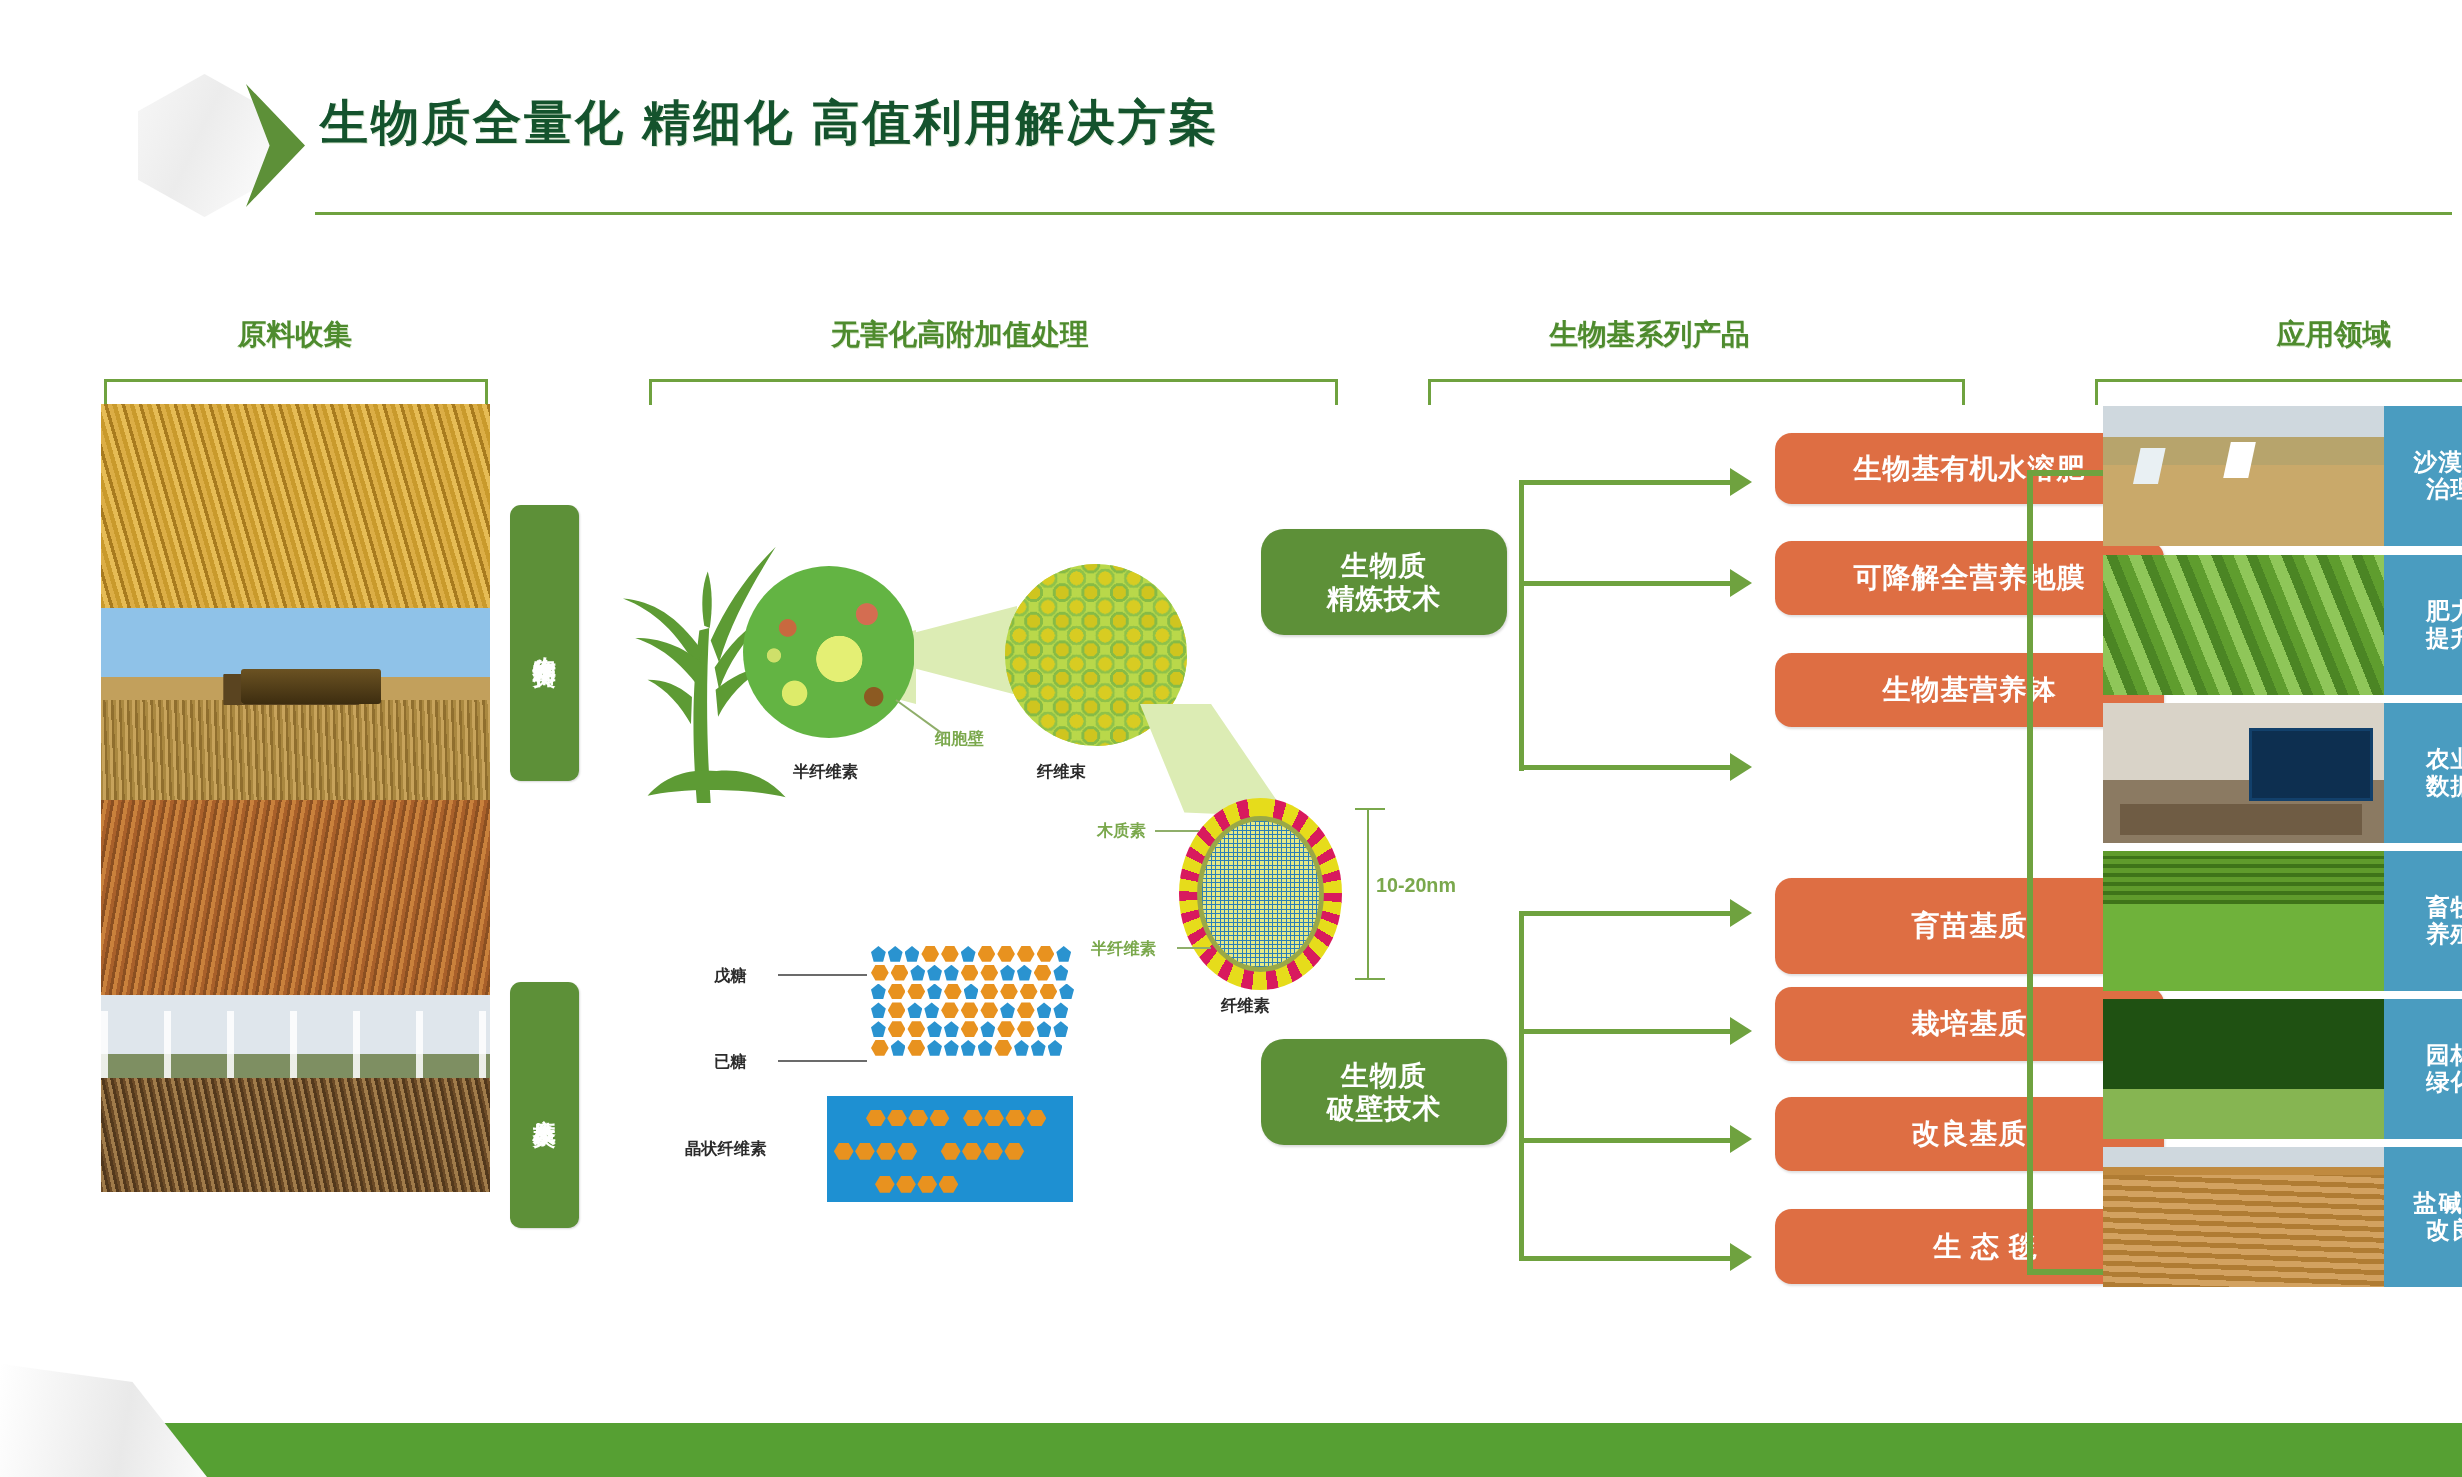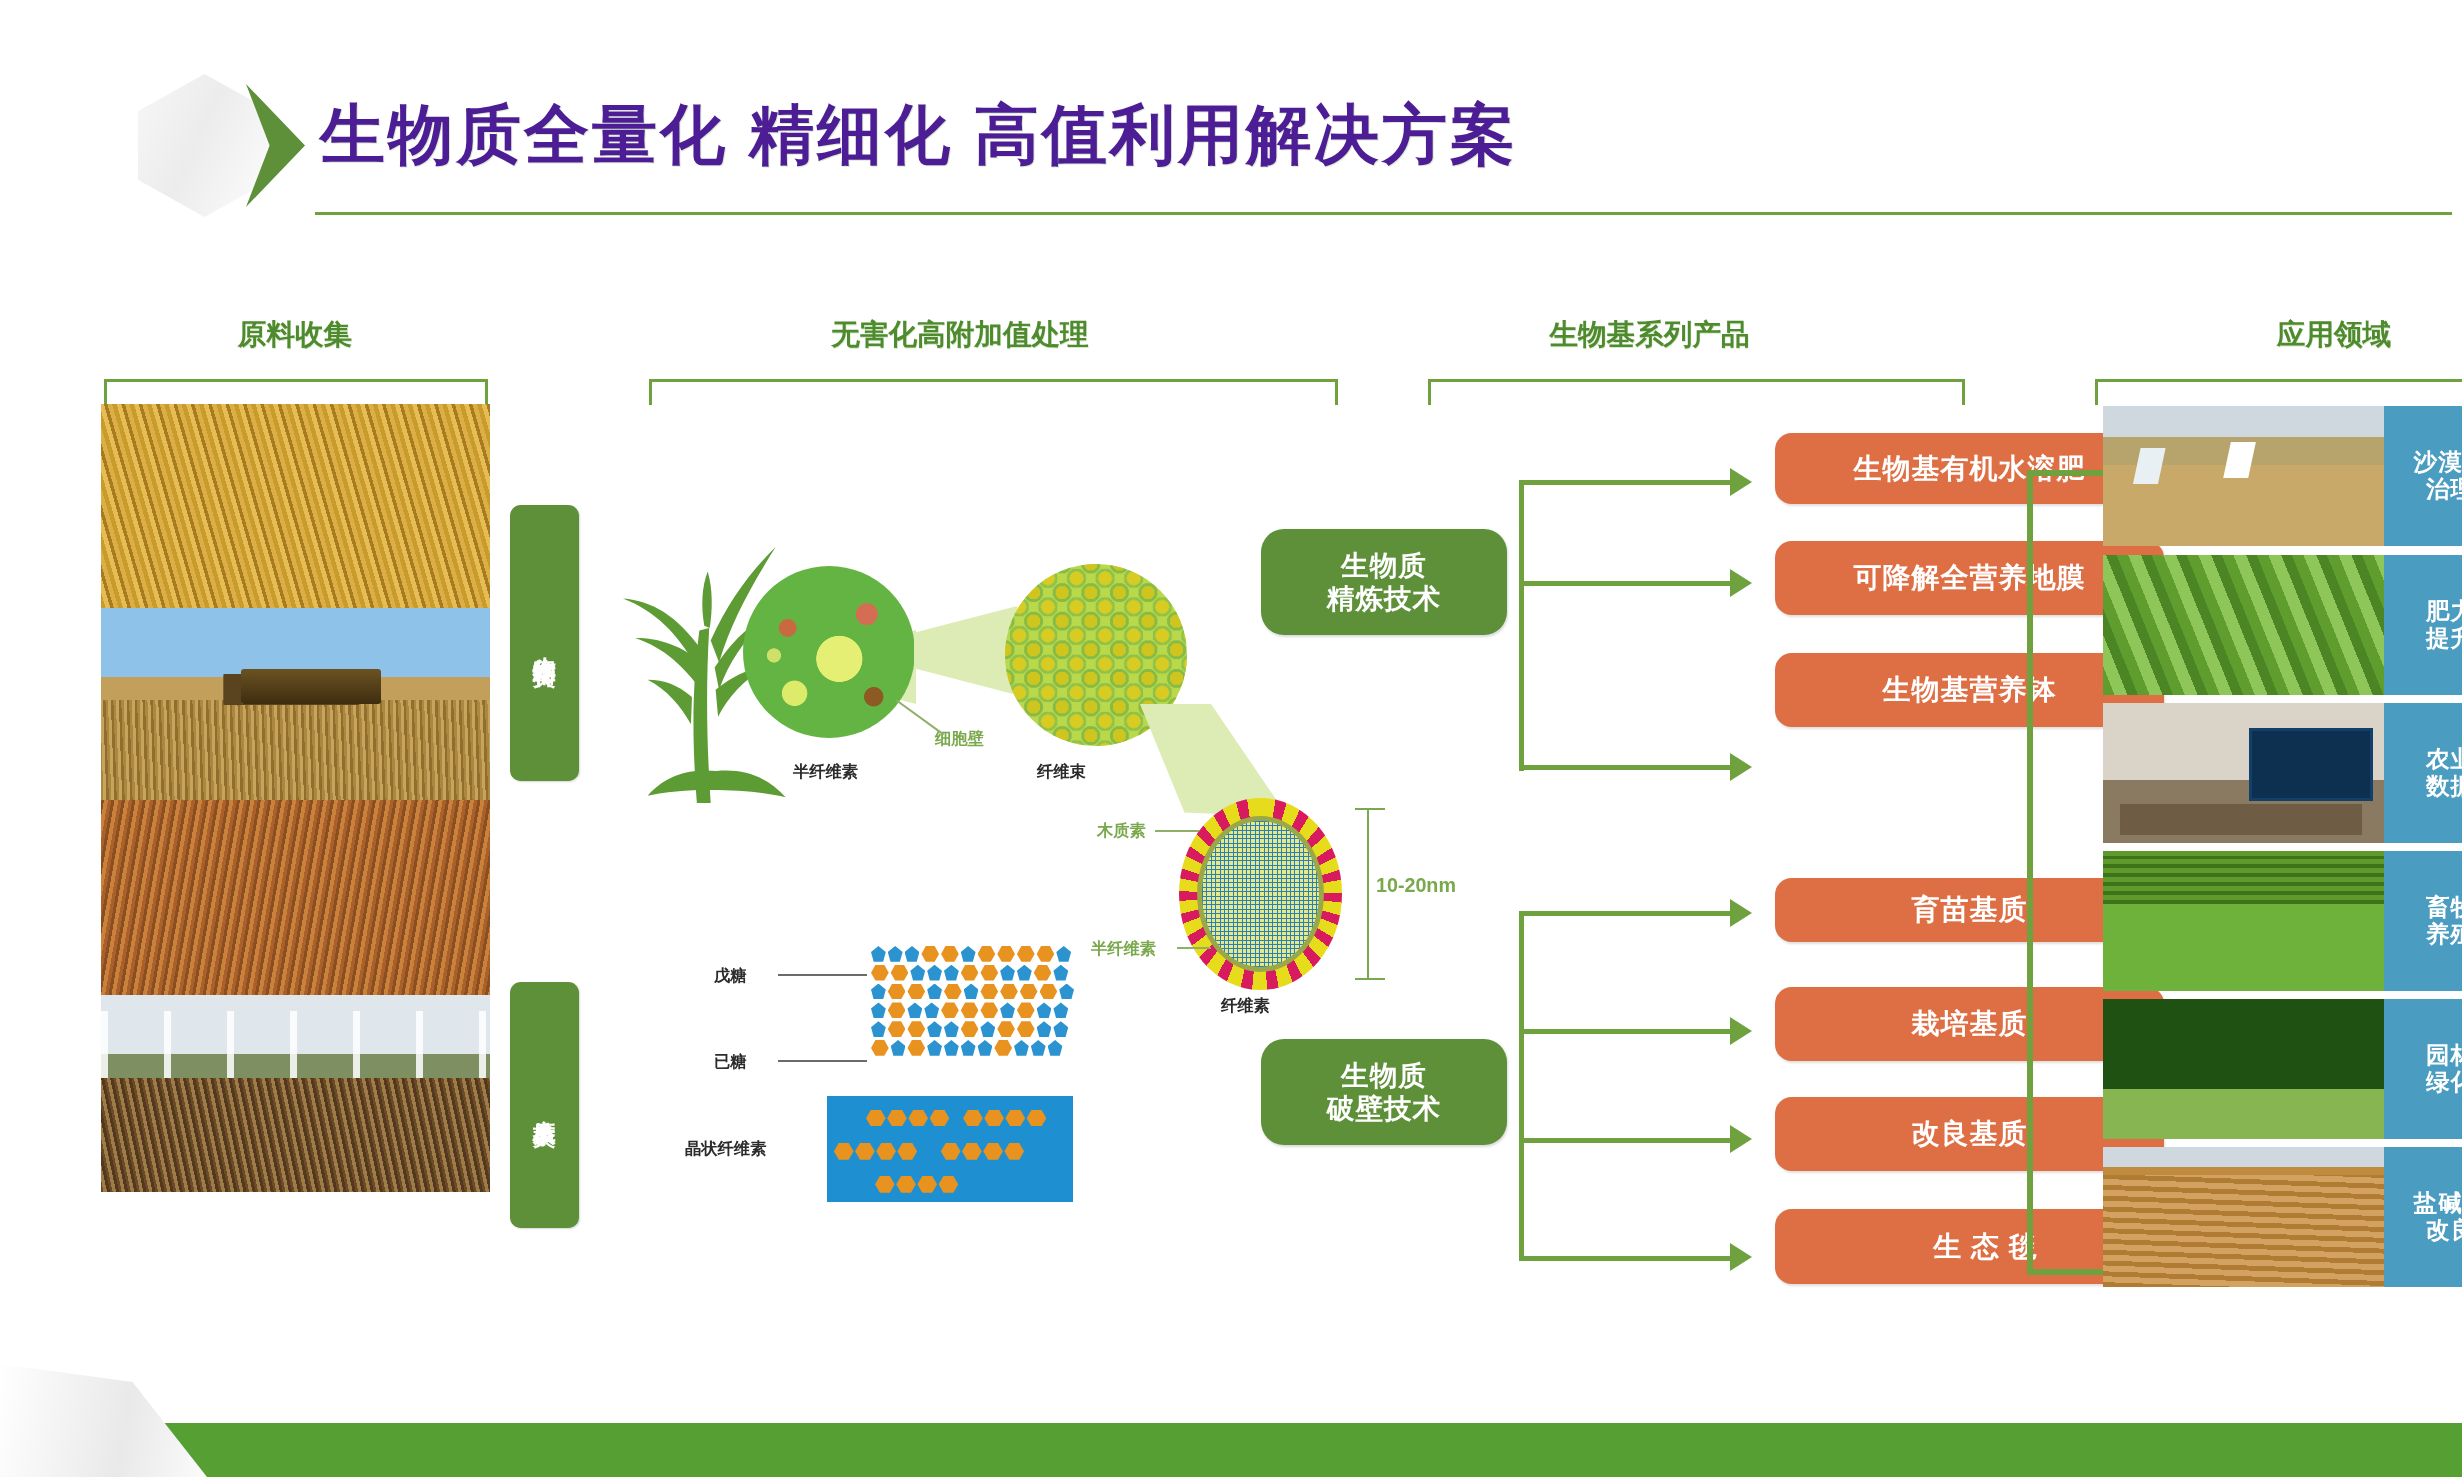--- a/index.html
+++ b/index.html
@@ -19,21 +19,21 @@
     clip-path:polygon(50% 0%,100% 26%,100% 74%,50% 100%,0% 74%,0% 26%);
     filter:drop-shadow(1.5px 2px 2.5px rgba(0,0,0,.17));
   }
   .hex-arrow {
     position:absolute; left:246px; top:84px; width:59px; height:123px;
     background:#5D9038;
     clip-path:polygon(0% 0%,100% 50%,0% 100%, 40% 50%);
   }
   .title {
     position:absolute; left:320px; top:91px;
-    font-size:65px; font-weight:bold; color:#4c1d95;
+    font-size:48px; font-weight:bold; color:#14532d;
     letter-spacing:3px; white-space:nowrap;
     text-shadow:1px 1px 0 rgba(120,170,80,.25);
   }
   .title-rule {
     position:absolute; left:315px; top:212px; width:2137px; height:3px;
     background:#6FA23F;
   }
 
   
   .sec-label {
@@ -439,21 +439,21 @@
   <div class="arrowhead" style="left:1730px; top:1017px;"></div>
   <div class="conn-h" style="left:1519px; top:1138px; width:212px;"></div>
   <div class="arrowhead" style="left:1730px; top:1125px;"></div>
   <div class="conn-h" style="left:1519px; top:1256px; width:212px;"></div>
   <div class="arrowhead" style="left:1730px; top:1243px;"></div>
 
   <div class="prod" style="left:1751px; top:433px; width:389px; height:71px;">生物基有机水溶肥</div>
   <div class="prod" style="left:1751px; top:541px; width:389px; height:74px;">可降解全营养地膜</div>
   <div class="prod" style="left:1751px; top:653px; width:389px; height:74px;">生物基营养钵</div>
 
-  <div class="prod" style="left:1751px; top:878px; width:389px; height:64px;">育苗基质</div>
+  <div class="prod" style="left:1751px; top:878px; width:389px; height:96px;">育苗基质</div>
   <div class="prod" style="left:1751px; top:987px; width:389px; height:74px;">栽培基质</div>
   <div class="prod" style="left:1751px; top:1097px; width:389px; height:74px;">改良基质</div>
   <div class="prod" style="left:1751px; top:1209px; width:389px; height:75px;padding-left:32px;">生 态 毯</div>
 
   <div class="cbracket" style="left:2027px; top:470px; width:131px; height:805px;"></div>
 
   <div class="app-row" style="left:2103px; top:406px;">
     <div class="app-img a1" style="height:140px;"></div>
     <div class="app-tag" style="height:140px;">
       <span>沙漠化</span>

